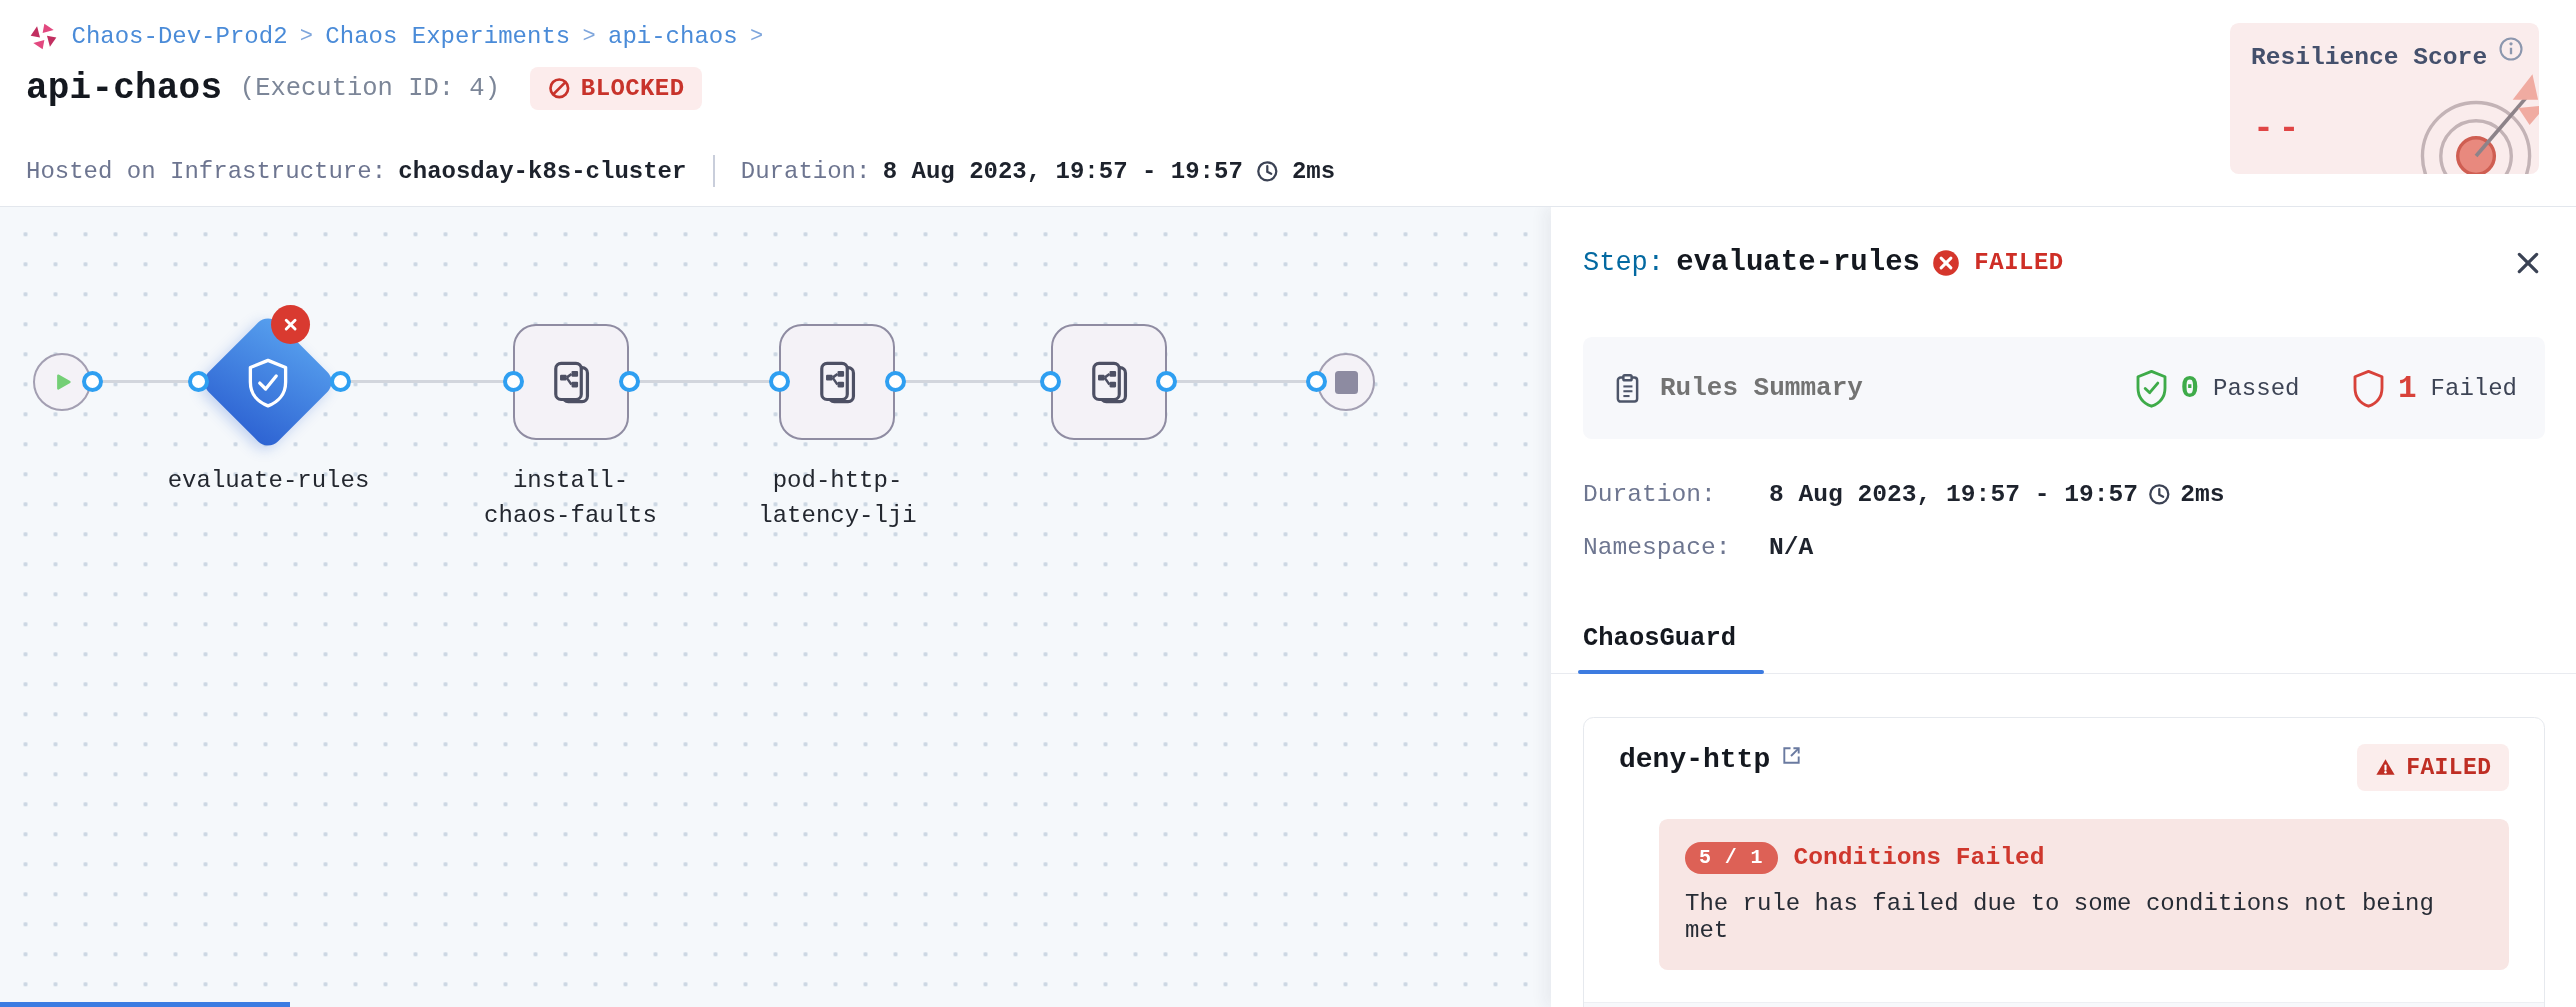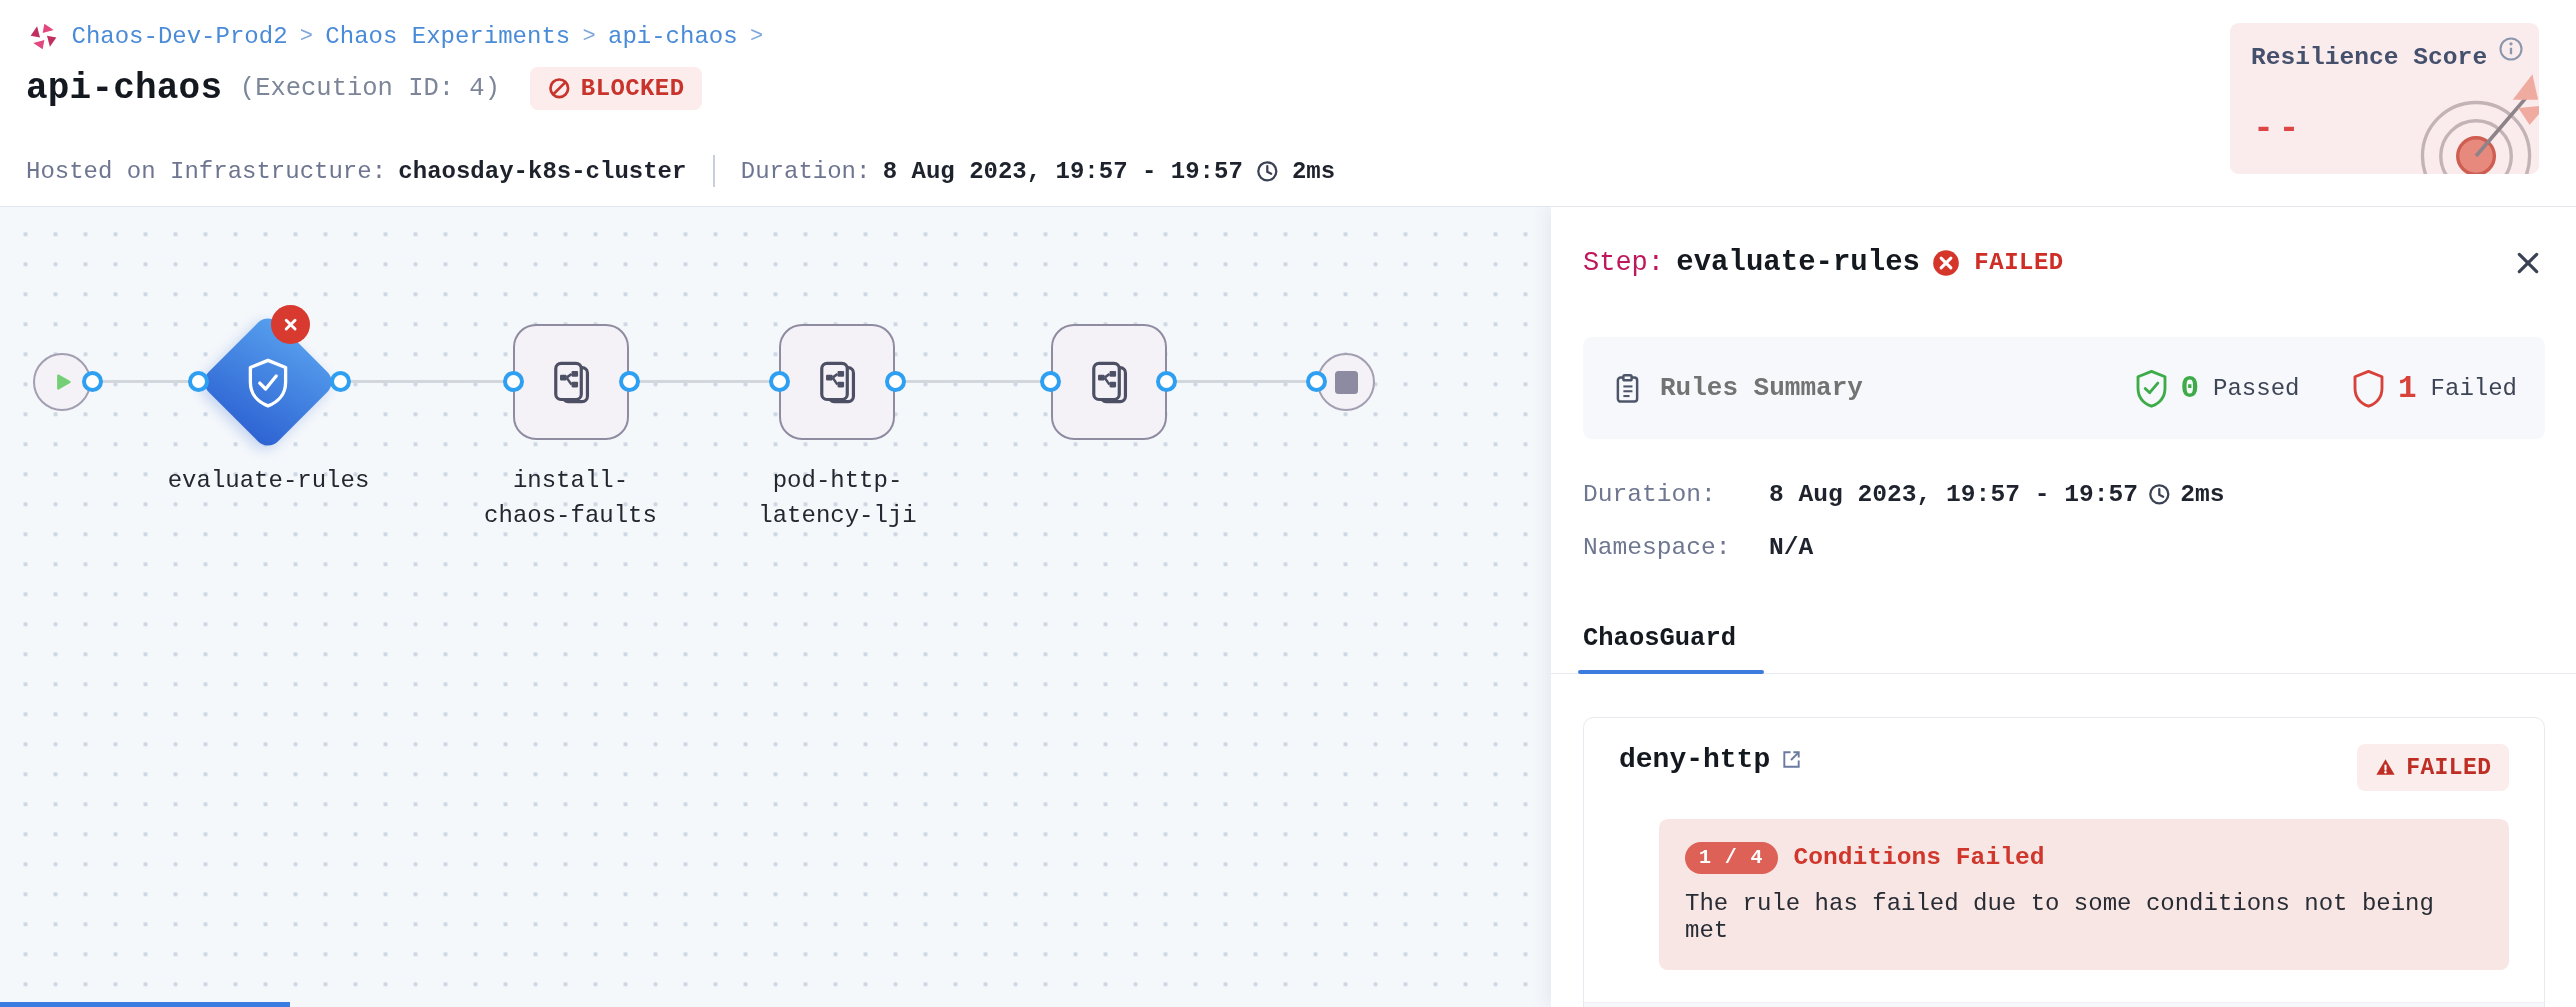--- a/index.html
+++ b/index.html
@@ -55,21 +55,21 @@
              border:2.6px solid #8f8ca2;top:117px;display:flex;align-items:center;justify-content:center;
              z-index:3;cursor:pointer;}
   .node-label{position:absolute;top:257px;text-align:center;font-size:24px;line-height:1.45;
               color:#23272f;}
   .canvas-accent{position:absolute;left:0px;top:1002px;width:290px;height:5.3px;background:#3b7ce2;z-index:6;}
 
   
   .panel{position:absolute;left:1551px;top:207px;width:1025px;height:800px;background:#ffffff;
          box-shadow:-7px 0 14px rgba(30,40,60,.06);z-index:4;}
   .step-hdr{position:absolute;left:32px;top:39px;right:32px;display:flex;align-items:center;gap:12.3px;}
-  .step-hdr .lbl{font-size:27px;color:#be185d;}
+  .step-hdr .lbl{font-size:27px;color:#0369a1;}
   .step-hdr .name{font-size:29px;font-weight:700;color:#14181f;}
   .step-hdr .failed{font-size:24px;font-weight:700;color:#ce2e26;letter-spacing:0.5px;margin-left:1.8px;}
   .close-btn{margin-left:auto;cursor:pointer;display:flex;}
 
   .summary-card{position:absolute;left:32px;top:130px;width:962px;height:102px;background:#f7f8fb;
                 border-radius:8.8px;display:flex;align-items:center;padding:0 28px;}
   .summary-title{font-size:26px;font-weight:700;color:#737373;margin-left:16px;}
   .summary-right{margin-left:auto;display:flex;align-items:center;gap:51px;}
   .sum-group{display:flex;align-items:center;gap:10.5px;}
   .sum-num-pass{font-size:31px;font-weight:700;color:#3eab49;}
@@ -83,21 +83,21 @@
   .row-namespace{top:327px;}
 
   .tabbar{position:absolute;left:0;right:0;top:413px;height:54px;border-bottom:1.8px solid #e9ebf0;}
   .tab{position:absolute;left:32px;top:3.5px;font-size:25.5px;font-weight:700;color:#14181f;cursor:pointer;}
   .tab-underline{position:absolute;left:27px;top:50px;width:186px;height:4.4px;background:#3d7be0;
                  border-radius:2.6px;}
 
   .rule-card{position:absolute;left:32px;top:510px;width:962px;height:545px;background:#ffffff;
              border:1.8px solid #e6e9ee;border-radius:10.5px;padding:26px 35px 0 35px;}
   .rule-hdr{display:flex;align-items:flex-start;}
-  .rule-name{font-size:28px;font-weight:700;color:#14181f;display:flex;align-items:center;gap:10px;}
+  .rule-name{font-size:28px;font-weight:700;color:#14181f;display:flex;align-items:flex-start;gap:10px;}
   .rule-badge{margin-left:auto;display:flex;align-items:center;gap:8.8px;background:#fbedec;
               border-radius:8px;padding:10.5px 17.6px;color:#bf2e24;font-weight:700;font-size:23px;
               letter-spacing:0.4px;}
   .alert{margin:28px 0 0 40px;background:#f8e6e4;border-radius:8.8px;padding:23px 26px 26px 26px;}
   .alert-top{display:flex;align-items:center;gap:16px;}
   .ratio-pill{background:#dd6156;color:#ffffff;font-weight:700;font-size:20px;border-radius:17.6px;
               padding:4.4px 14px;letter-spacing:0.9px;}
   .alert-title{font-size:24.6px;font-weight:700;color:#cf372d;}
   .alert-msg{margin-top:16px;font-size:24px;color:#272c35;}
   .rule-footer{margin:32px -35px 0 -35px;background:#f7f8fb;border-top:1.8px solid #edeff3;
@@ -371,21 +371,21 @@
               <line x1="12" y1="10" x2="12" y2="14.4" stroke="#ffffff" stroke-width="2.2" stroke-linecap="round"></line>
               <circle cx="12" cy="17" r="1.3" fill="#ffffff"></circle>
             </svg>
           </span>
           <span>FAILED</span>
         </span>
       </div>
 
       <div class="alert">
         <div class="alert-top">
-          <span class="ratio-pill">1 / 4</span>
+          <span class="ratio-pill">5 / 1</span>
           <span class="alert-title">Conditions Failed</span>
         </div>
         <div class="alert-msg">The rule has failed due to some conditions not being met</div>
       </div>
 
       <div class="rule-footer">
         <span class="footer-text">View Conditions (1)</span>
         <span>
           <svg width="26" height="21" viewBox="0 0 30 24">
             <polyline points="7,8 15,17 23,8" fill="none" stroke="#2f7fe6" stroke-width="4" stroke-linecap="round" stroke-linejoin="round"></polyline>

